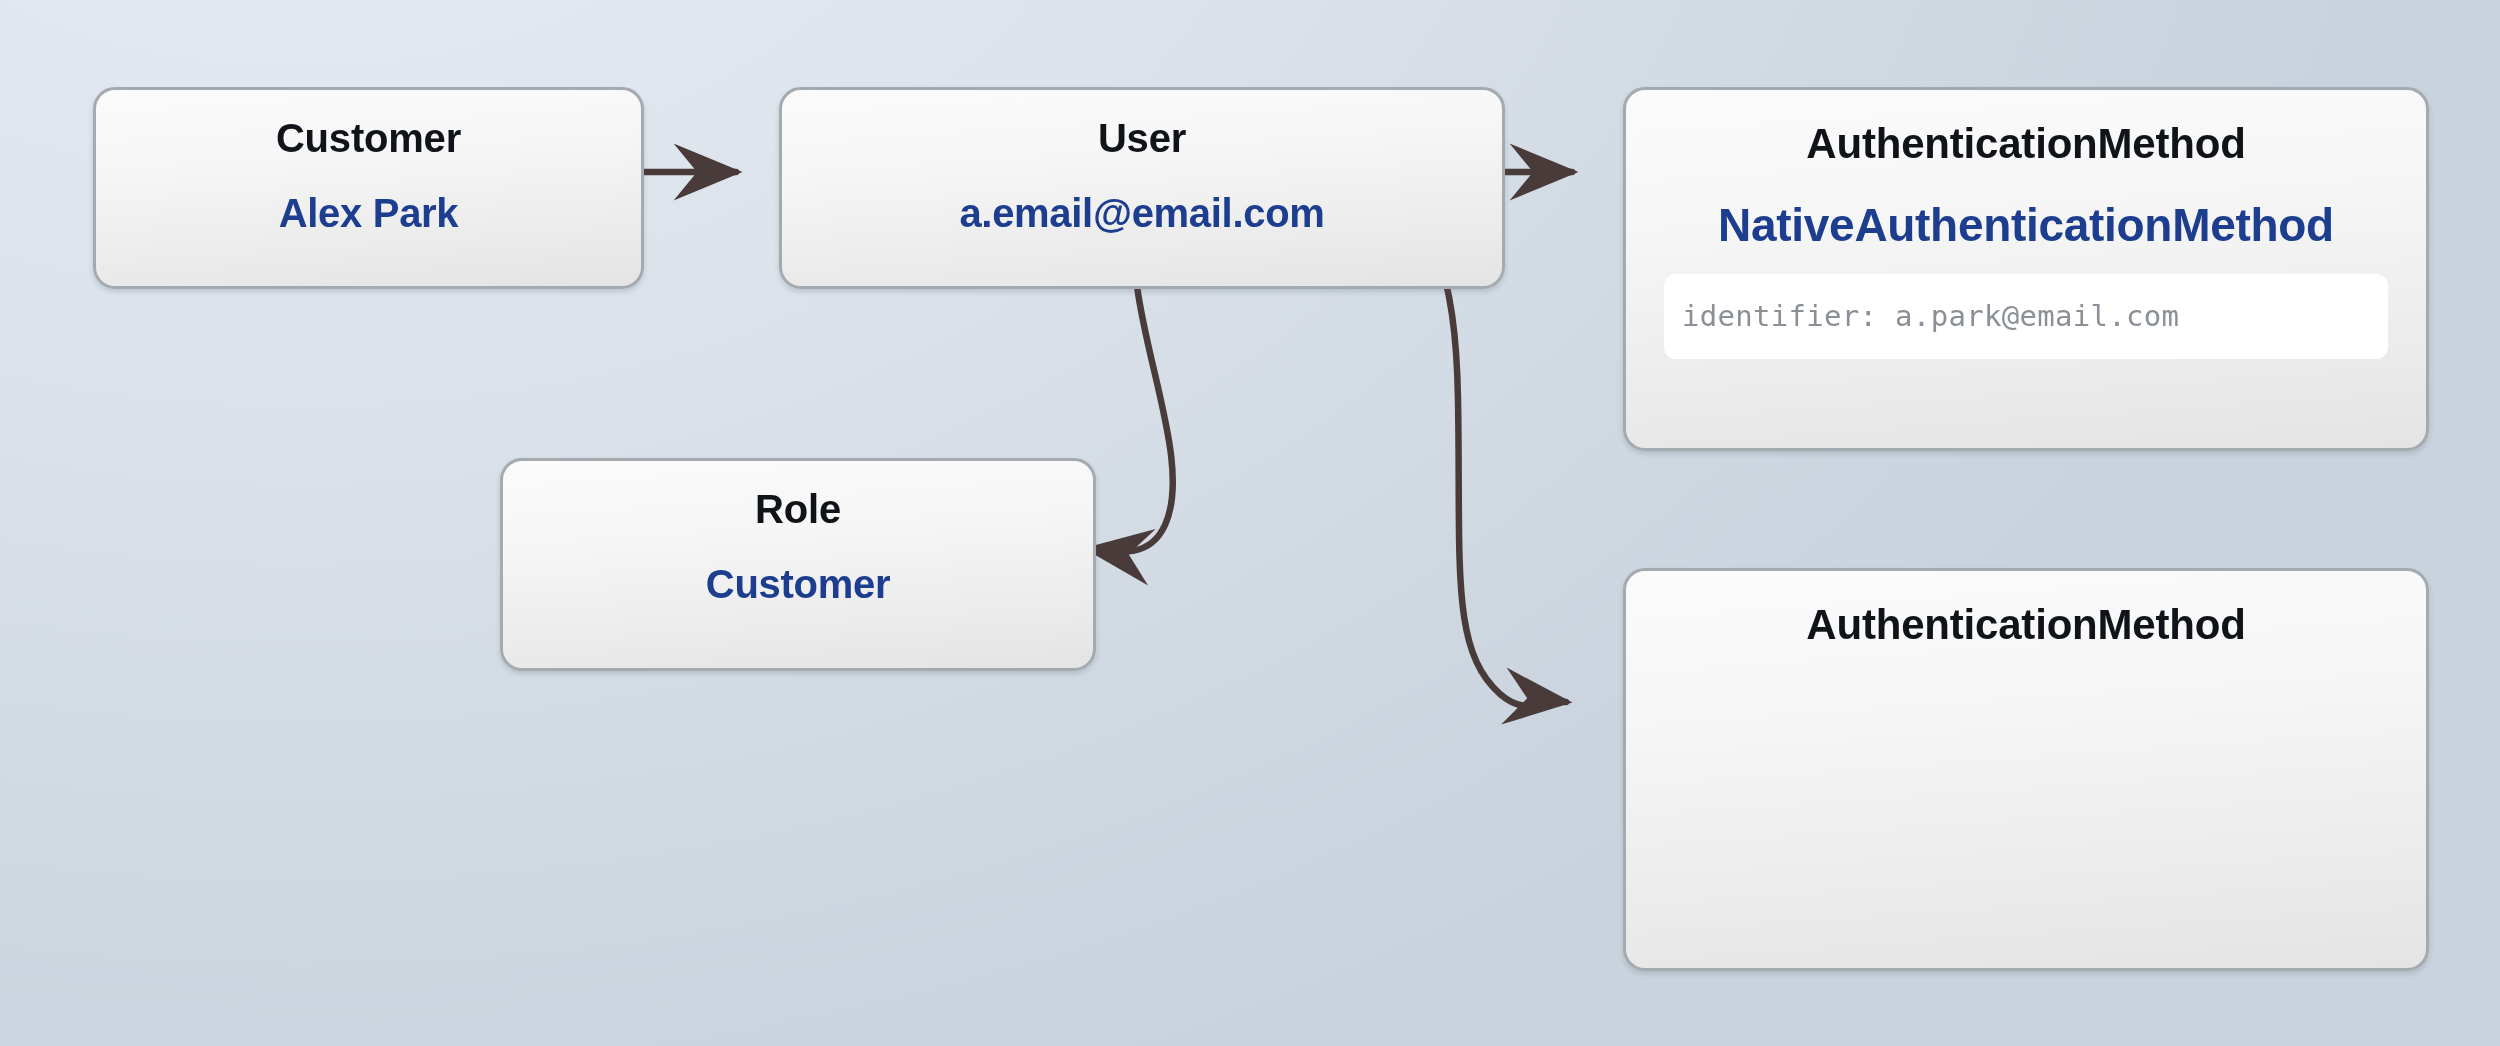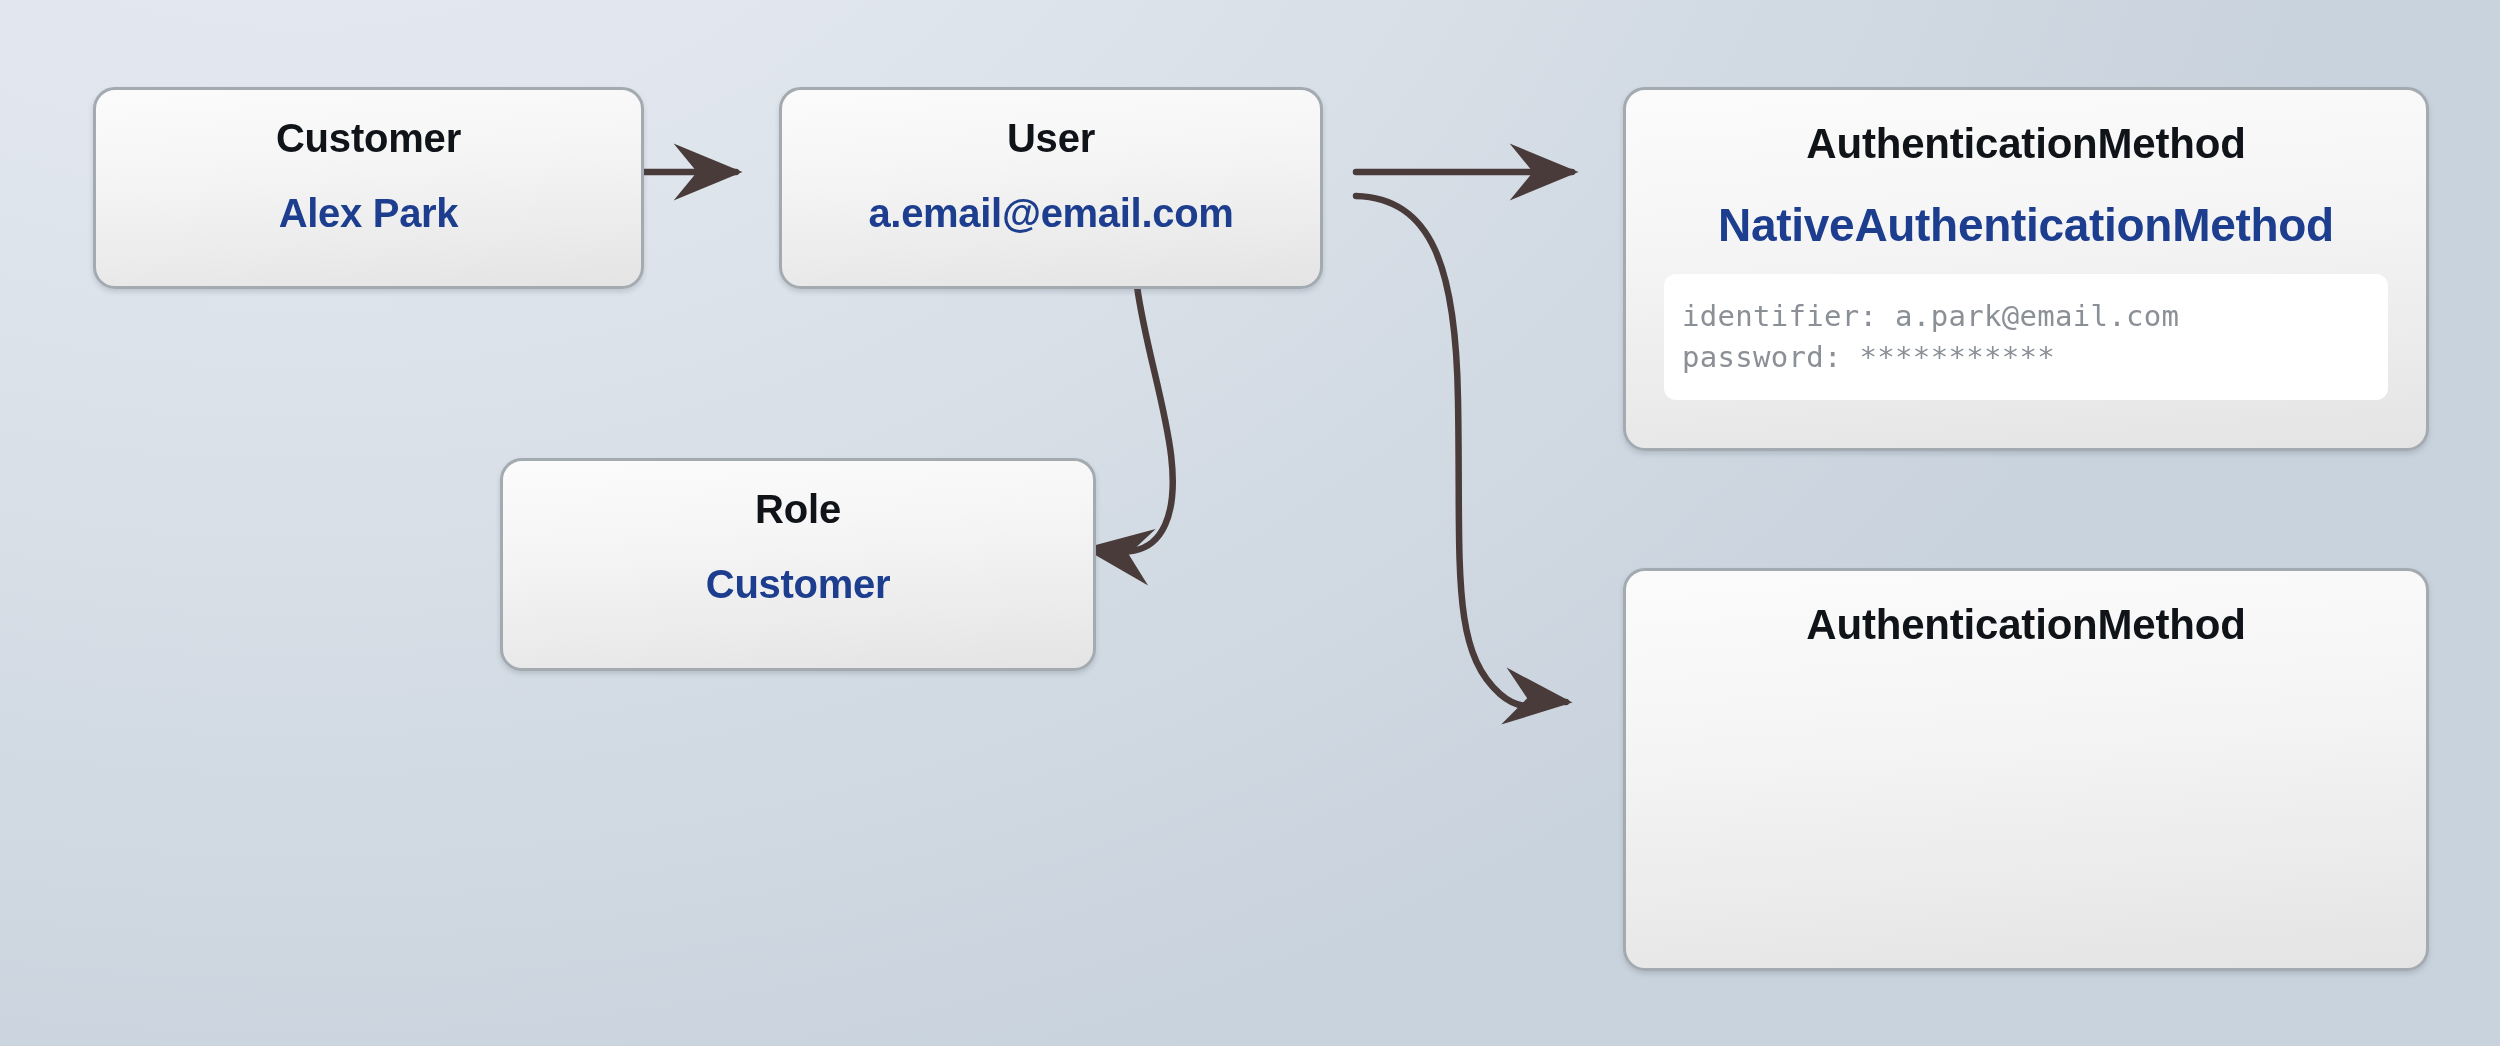--- a/index.html
+++ b/index.html
@@ -77,21 +77,21 @@
     font-family: "DejaVu Sans Mono", "Liberation Mono", monospace;
     font-size: 29px;
     line-height: 1.42;
     color: #8b9097;
     white-space: pre;
     letter-spacing: 0.3px;
   }
 
   
   #node-customer { left: 67px;   top: 87px;  width: 551px;  height: 202px; }
-  #node-user     { left: 753px;  top: 87px;  width: 544px;  height: 202px; }
+  #node-user     { left: 753px;  top: 87px;  width: 726px;  height: 202px; }
   #node-role     { left: 474px;  top: 458px; width: 596px;  height: 213px; }
 
   #node-native   { left: 1597px; top: 87px;  width: 806px;  height: 364px; }
   #node-external { left: 1597px; top: 568px; width: 806px;  height: 403px; }
 
   #node-native .attr-box   { margin: 22px 38px 0 38px; }
   #node-external .attr-box { margin: 22px 38px 0 38px; }
 </style>
 </head>
 <body>
@@ -130,21 +130,20 @@
   <div class="node entity" id="node-role">
     <div class="node-title">Role</div>
     <div class="node-subtitle">Customer</div>
   </div>
 
   <div class="node card" id="node-native">
     <div class="node-title">AuthenticationMethod</div>
     <div class="node-subtitle">NativeAuthenticationMethod</div>
     <div class="attr-box">
       <div class="attr-line">identifier: a.park@email.com</div>
-      <div class="attr-line">password: ***********</div>
     </div>
   </div>
 
   <div class="node card" id="node-external">
     <div class="node-title">AuthenticationMethod</div>
   </div>
 
 </div>
 
 </body></html>

